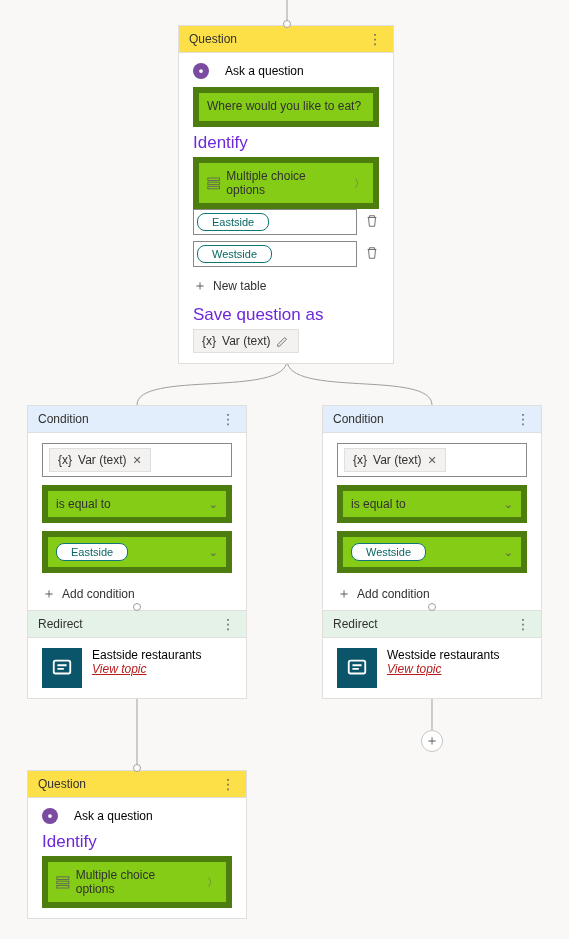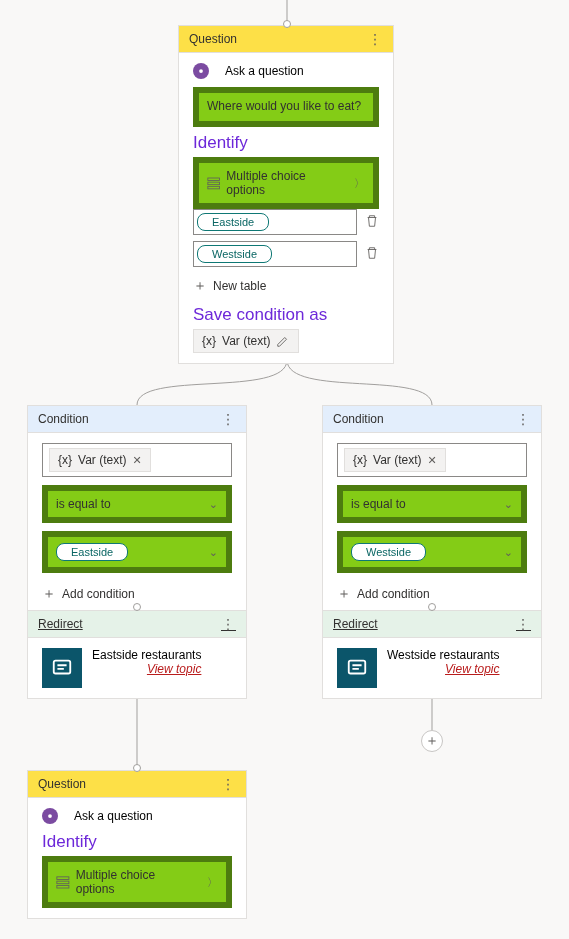--- a/index.html
+++ b/index.html
@@ -31,21 +31,21 @@
   .node-header .more {
     margin-left: auto;
     color: #605e5c;
     cursor: pointer;
     font-size: 14px;
     line-height: 1;
     letter-spacing: 1px;
   }
   .hdr-question { background: #fde047; }
   .hdr-condition { background: #e3eefc; }
-  .hdr-redirect { background: #e5f2e8; text-decoration: underline; }
+  .hdr-redirect { background: #e5f2e8; }
   .node-body { padding: 10px 14px; }
   .subtle-label { font-size: 17px; color: #6d28d9; margin: 6px 0 4px; }
   .ask-q { display: flex; align-items: center; gap: 16px; font-size: 12px; margin-bottom: 8px; }
   .ask-q .dot {
     width: 16px; height: 16px; border-radius: 50%; background: #7b4ba1;
     color: #fff; display: flex; align-items: center; justify-content: center;
     font-size: 10px;
   }
   .text-input,
   .select-box {
@@ -97,21 +97,21 @@
     cursor: pointer;
   }
   .plus-row .plus { font-size: 14px; color: #605e5c; }
   .field { margin-bottom: 8px; }
   .condition-box {
     border: 1px solid #8a8886;
     padding: 4px 6px;
     display: flex; align-items: center; gap: 6px;
     font-size: 12px;
   }
-  .redirect-row { display: flex; gap: 10px; align-items: flex-start; text-align: right; }
+  .redirect-row { display: flex; gap: 10px; align-items: flex-start; }
   .redirect-icon {
     width: 40px; height: 40px; background: #0b556a;
     display: flex; align-items: center; justify-content: center;
     color: #fff;
   }
   .redirect-texts { font-size: 12px; }
   .link { color: #b91c1c; text-decoration: underline; cursor: pointer; font-style: italic; }
   .add-circle {
     position: absolute;
     width: 22px; height: 22px;
@@ -200,21 +200,21 @@
       <span class="trash">
         <svg class="ico" viewBox="0 0 16 16">
             <path d="M3 4h10M5 4V2h6v2M4 4l1 10h6l1-10" stroke="#605e5c" fill="none"></path>
           </svg>
       </span>
     </div>
     <div class="plus-row">
       <span class="plus">＋</span>
       <span>New table</span>
     </div>
-    <div class="subtle-label">Save condition as</div>
+    <div class="subtle-label">Save question as</div>
     <div class="row">
       <span class="var-chip">
         <span>{x}</span>
         <span>Var (text)</span>
         <svg class="ico" viewBox="0 0 16 16">
             <path d="M2 12l8-8 2 2-8 8H2v-2z" stroke="#605e5c" fill="none"></path>
           </svg>
       </span>
     </div>
   </div>

